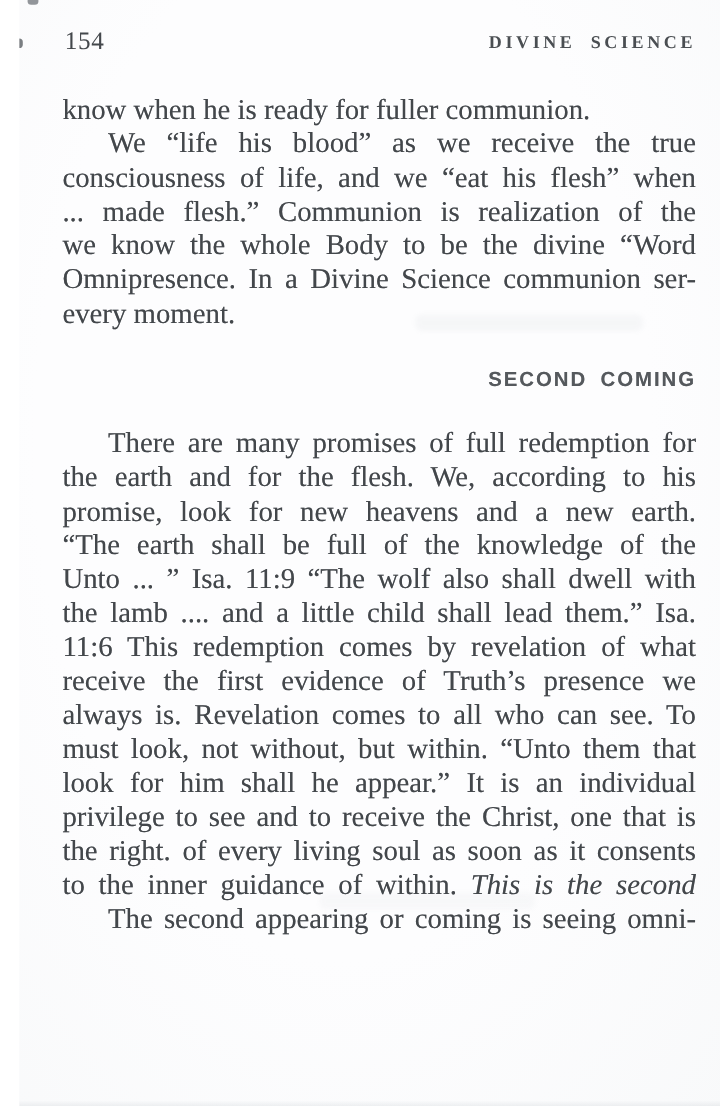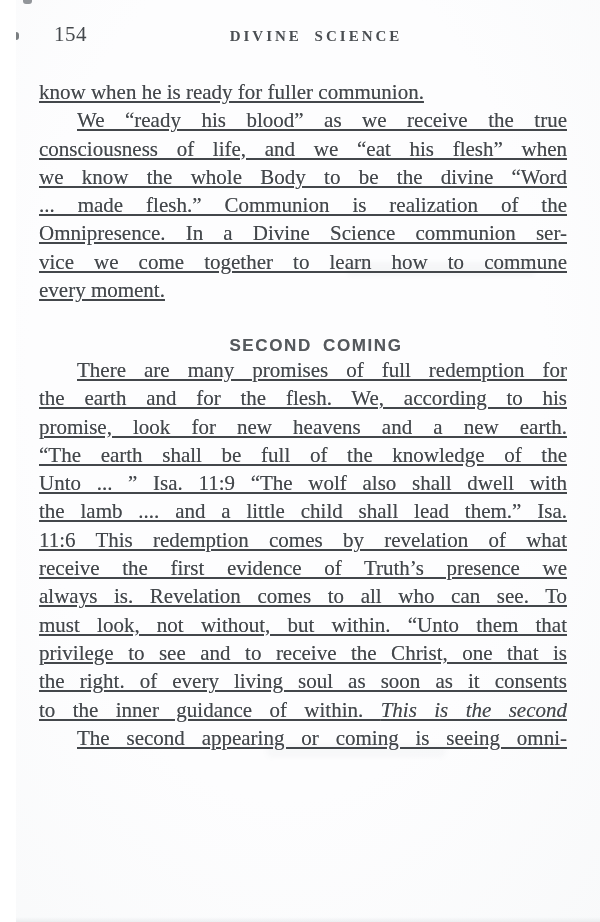--- a/index.html
+++ b/index.html
@@ -39,42 +39,41 @@
   .ghost2 { left: 250px; top: 744px; width: 180px; opacity:.05; }
 
   .running-head {
     position: absolute; left: 36px; top: 23px; width: 528px; height: 24px;
   }
   .page-number {
     position: absolute; left: 2px; top: 0;
     font-size: 21px; line-height: 22px; letter-spacing: .5px; color: #44484c;
   }
   .running-title {
-    text-align: center;
+    text-align: right;
     font-size: 15px; line-height: 22px; font-weight: bold;
     letter-spacing: 3px; word-spacing: 6px; color: #4a4e52; padding-top: 2px;
   }
 
   .text-block {
-    position: absolute; left: 23px; width: 528px;
-    font-size: 21px; line-height: 28.3px;
+    position: absolute; left: 36px; width: 528px;
+    font-size: 24px; line-height: 28.3px;
     text-shadow: 0 0 .5px rgba(64,68,72,.55);
-    text-decoration: underline;
   }
   .block-1 { top: 78px; }
   .block-2 { top: 356px; }
 
   .line { text-align: justify; text-align-last: justify; }
   .line.last { text-align-last: left; }
   .line.ind { padding-left: 38px; }
   .em { font-style: italic; }
 
   .section-heading {
-    position: absolute; left: 36px; top: 336px; width: 528px;
-    text-align: center;
+    position: absolute; left: 36px; top: 307px; width: 528px;
+    text-align: right;
     font-family: "Liberation Sans", sans-serif;
     font-weight: bold; font-size: 17px; line-height: 20px;
     letter-spacing: 1.6px; word-spacing: 5px; color: #55595d;
     text-shadow: 0 0 .5px rgba(80,84,88,.5);
   }
 </style>
 </head>
 <body>
 
 <div class="page">
@@ -84,42 +83,42 @@
   <div class="ghost1"></div>
   <div class="ghost2"></div>
 
   <div class="running-head">
     <div class="page-number">154</div>
     <div class="running-title">DIVINE SCIENCE</div>
   </div>
 
   <div class="text-block block-1">
     <div class="line last">know when he is ready for fuller communion.</div>
-    <div class="line ind">We “ready his blood” as we receive the true</div>
+    <div class="line ind">We “life his blood” as we receive the true</div>
     <div class="line">consciousness of life, and we “eat his flesh” when</div>
+    <div class="line">... made flesh.” Communion is realization of the</div>
     <div class="line">we know the whole Body to be the divine “Word</div>
-    <div class="line">... made flesh.” Communion is realization of the</div>
     <div class="line">Omnipresence. In a Divine Science communion ser-</div>
-    <div class="line">vice we come together to learn how to commune</div>
     <div class="line last">every moment.</div>
   </div>
 
   <div class="section-heading">SECOND COMING</div>
 
   <div class="text-block block-2">
     <div class="line ind">There are many promises of full redemption for</div>
     <div class="line">the earth and for the flesh. We, according to his</div>
     <div class="line">promise, look for new heavens and a new earth.</div>
     <div class="line">“The earth shall be full of the knowledge of the</div>
     <div class="line">Unto ... ” Isa. 11:9 “The wolf also shall dwell with</div>
     <div class="line">the lamb .... and a little child shall lead them.” Isa.</div>
     <div class="line">11:6 This redemption comes by revelation of what</div>
     <div class="line">receive the first evidence of Truth’s presence we</div>
     <div class="line">always is. Revelation comes to all who can see. To</div>
     <div class="line">must look, not without, but within. “Unto them that</div>
+    <div class="line">look for him shall he appear.” It is an individual</div>
     <div class="line">privilege to see and to receive the Christ, one that is</div>
     <div class="line">the right. of every living soul as soon as it consents</div>
     <div class="line">
       <span>to the inner guidance of within. </span><span class="em">This is the second</span>
     </div>
     <div class="line ind">The second appearing or coming is seeing omni-</div>
   </div>
 
   <div class="edge-right"></div>
   <div class="edge-bottom"></div>

